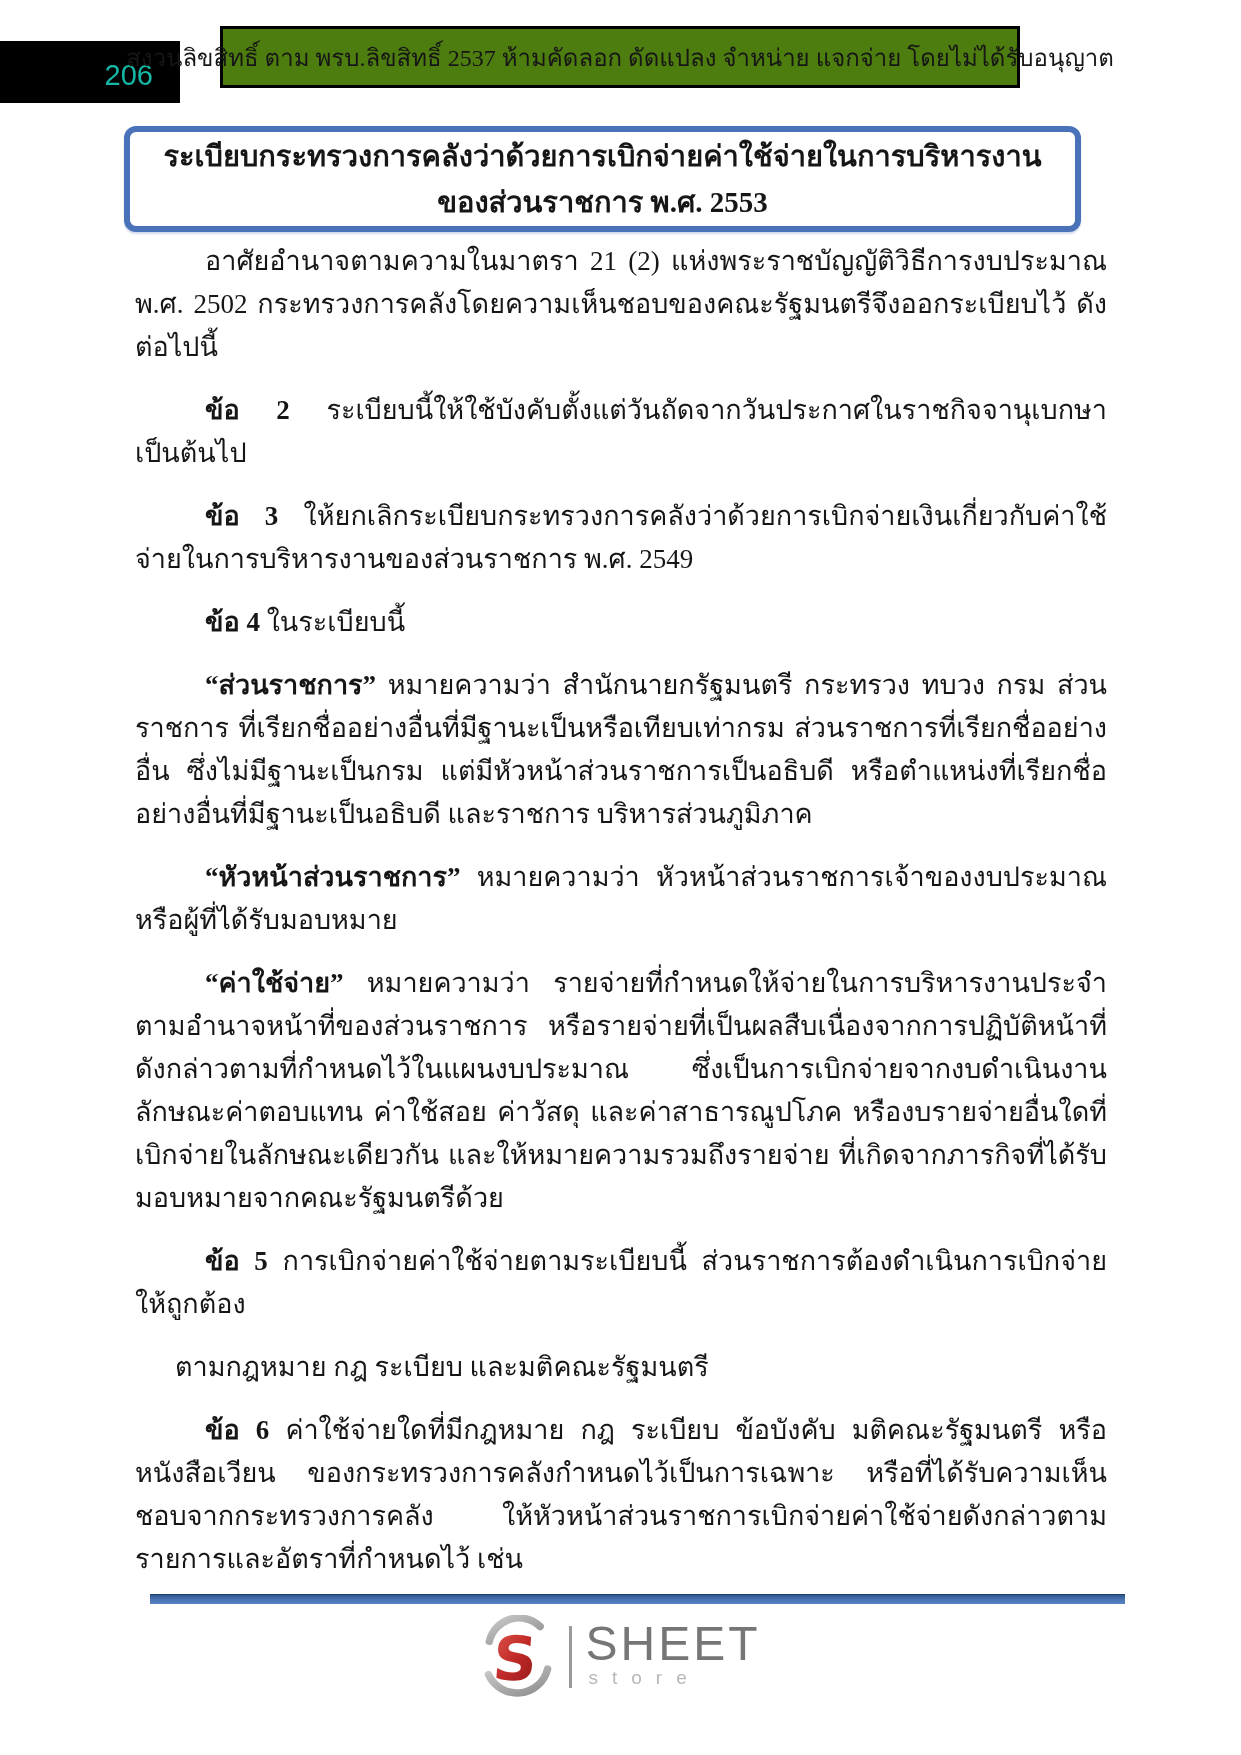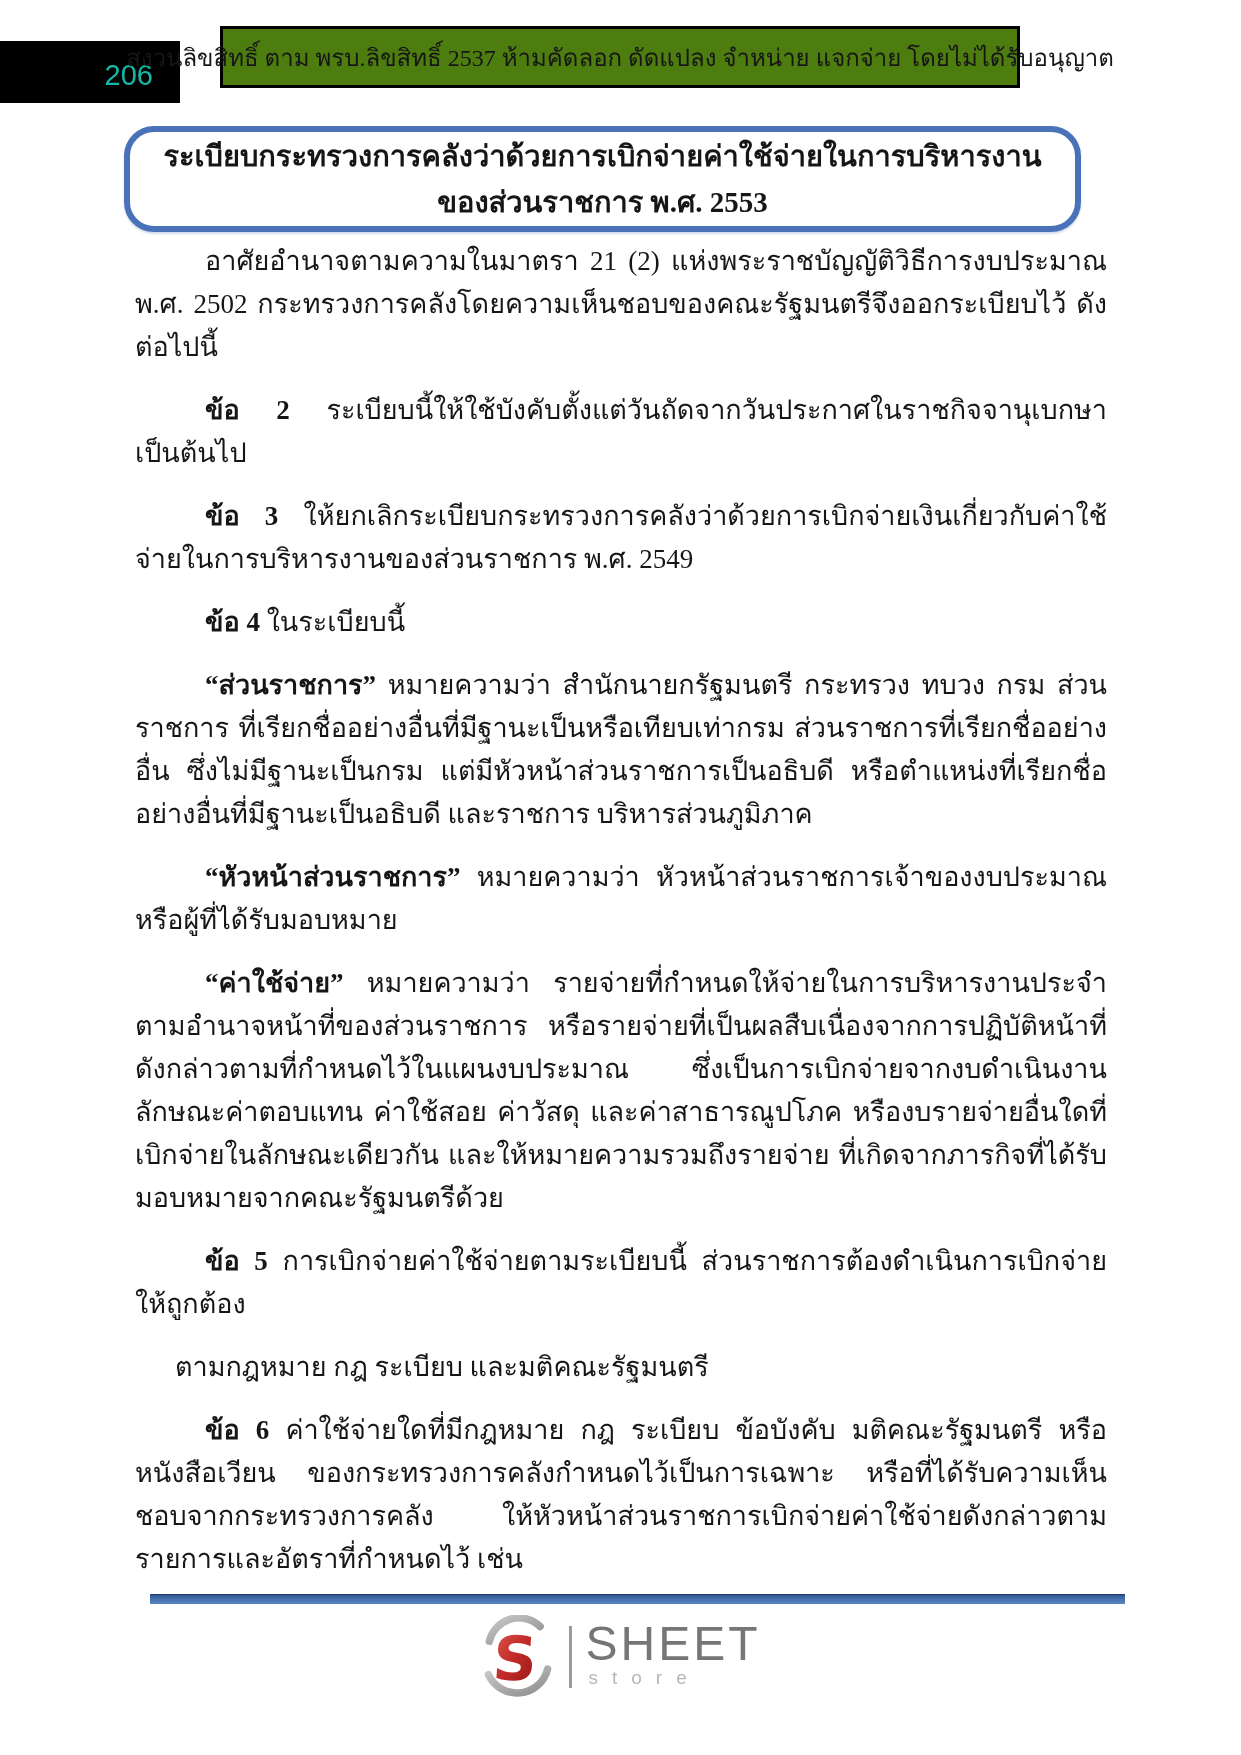--- a/index.html
+++ b/index.html
@@ -33,21 +33,21 @@
     font-size:24px;
     background:#4d7c0f;
     white-space:nowrap;
   }
 
   
   .title-box {
     position:absolute; left:124px; top:126px;
     width:957px; height:106px;
     border:6px solid #4a72b8;
-    border-radius:30px;
+    border-radius:12px;
     display:flex; align-items:center; justify-content:center;
     text-align:center;
     font-size:29px; font-weight:bold;
     padding:0 26px;
     background:#ffffff;
     box-shadow:0 2px 2px rgba(74,114,184,0.25);
   }
 
   
   .content {

